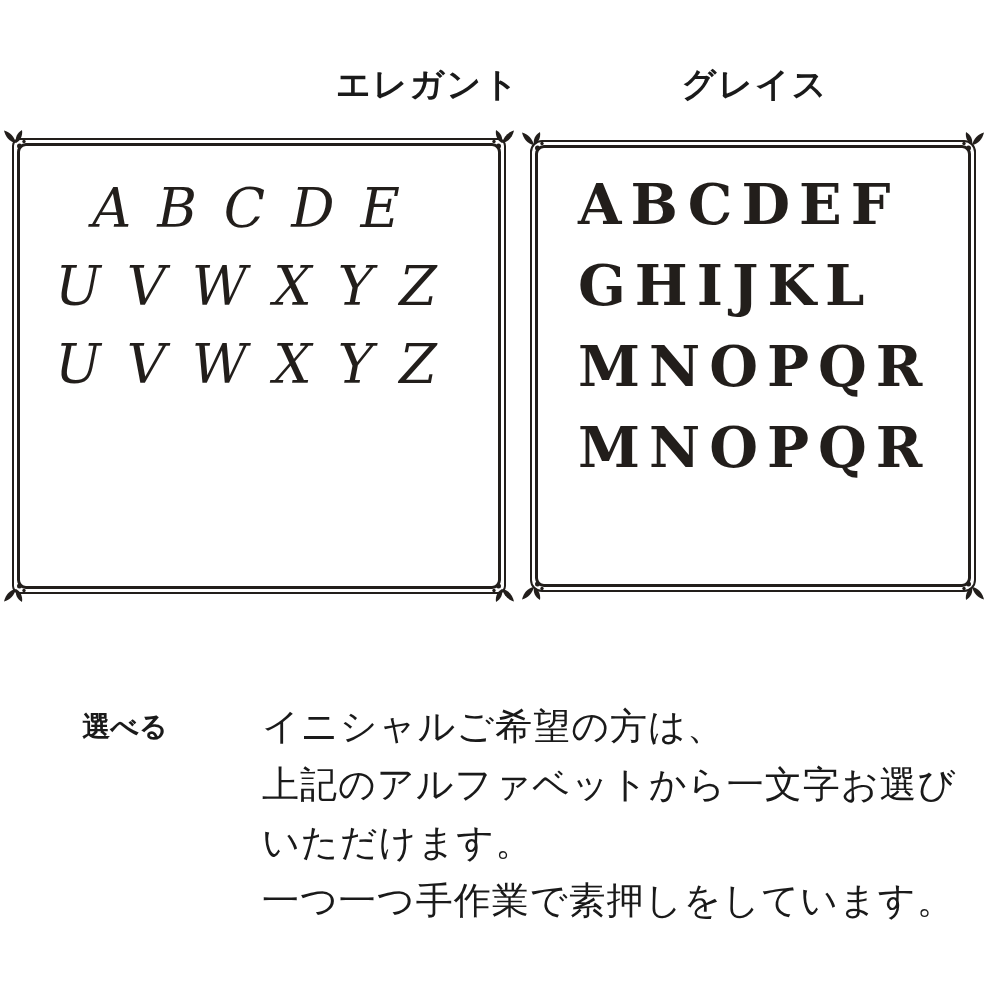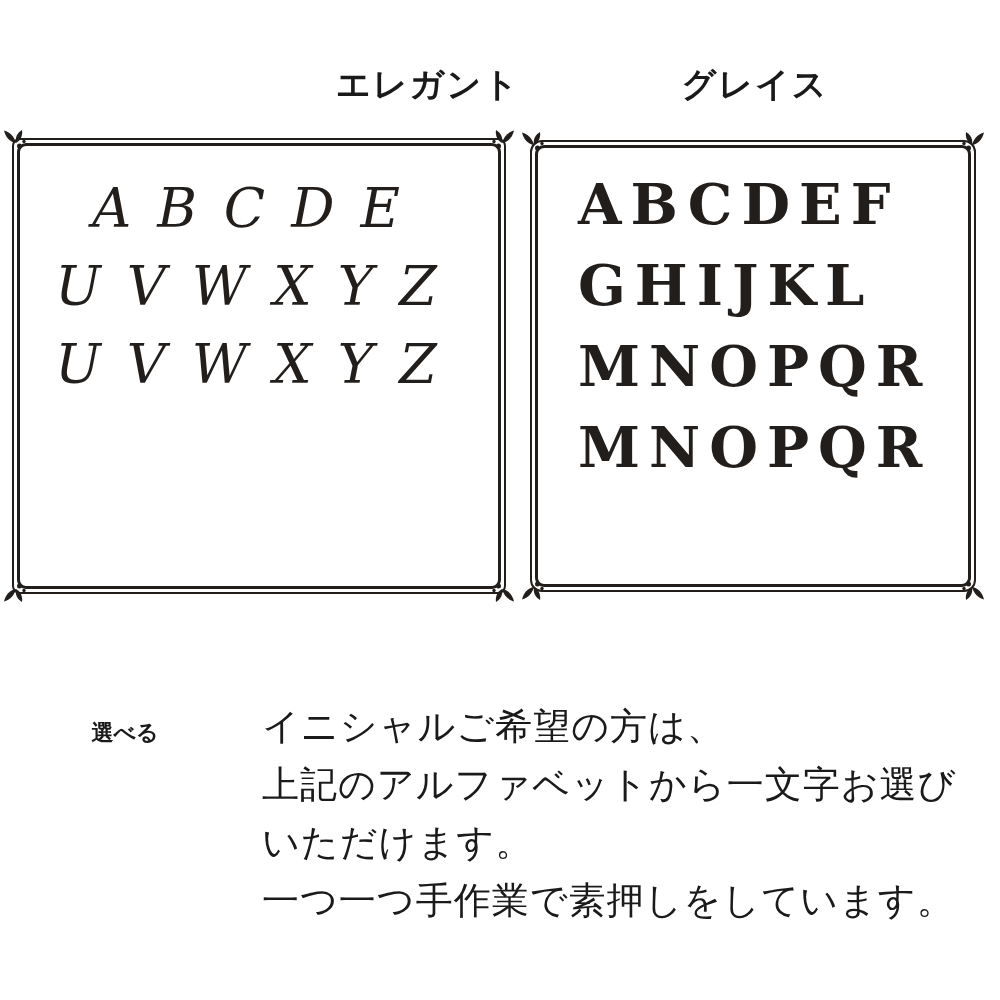--- a/index.html
+++ b/index.html
@@ -72,24 +72,24 @@
     text-align:left;
     font-family:"DejaVu Serif", serif;
     font-weight:bold;
     font-size:56px;
     letter-spacing:9px;
   }
 
   
   .note { position:absolute; left:0; top:698px; width:1000px; color:#1a1a1a; }
   .note-label {
-    position:absolute; left:28px; top:16px; width:194px;
+    position:absolute; left:28px; top:10px; width:194px;
     text-align:center;
     font-weight:bold;
-    font-size:22px;
+    font-size:28px;
     line-height:37px;
   }
   .note-body {
     position:absolute; left:262px; top:0;
     font-size:37px;
     line-height:58px;
     letter-spacing:1px;
   }
 </style>
 </head>

